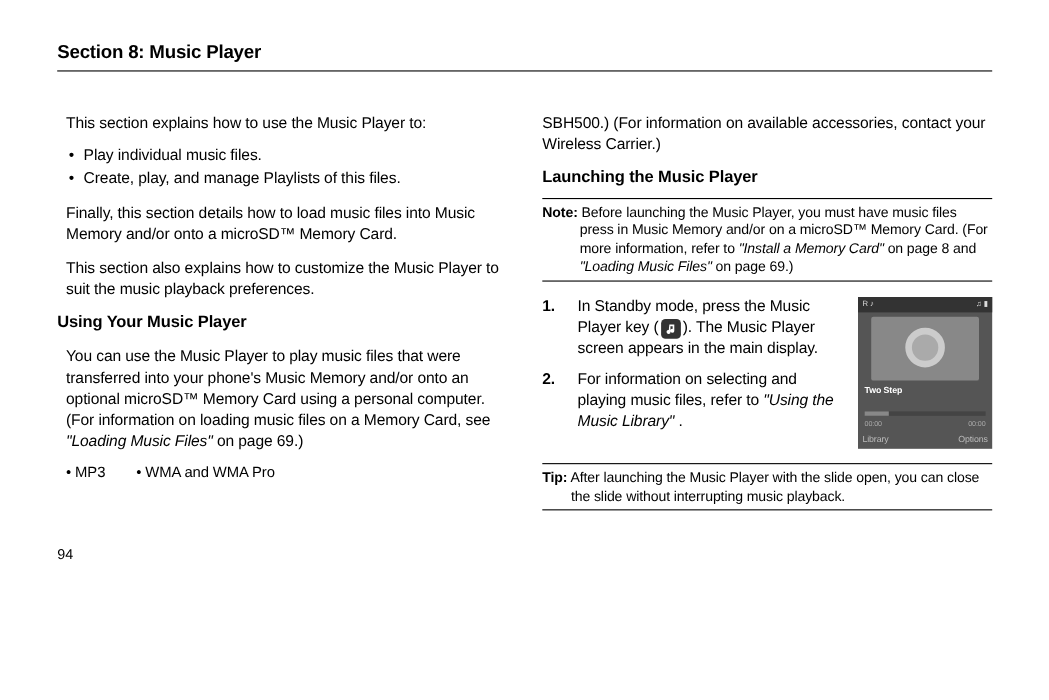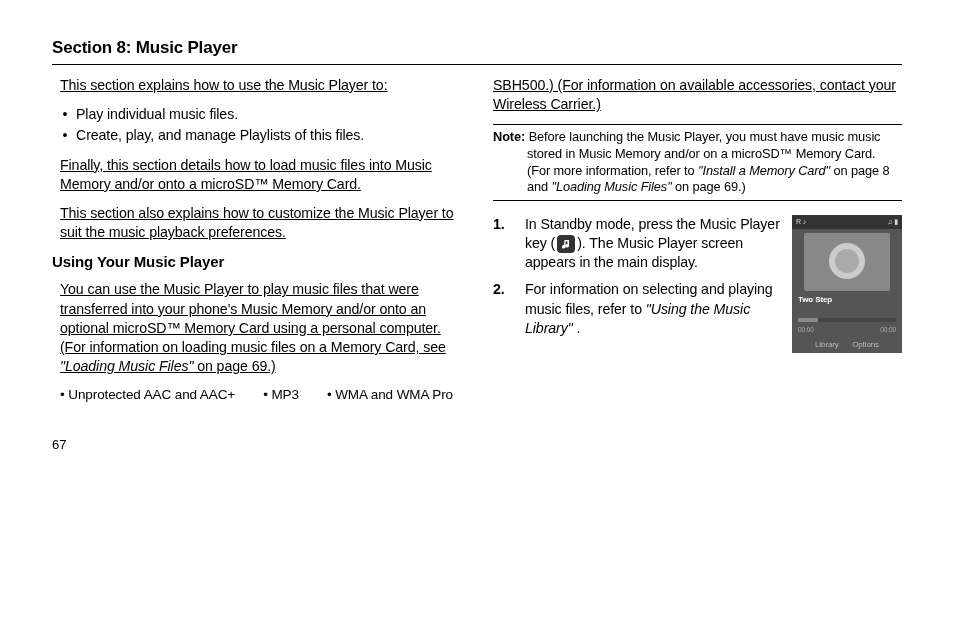--- a/index.html
+++ b/index.html
@@ -1,46 +1,46 @@
 <!DOCTYPE html>
 <html><head>
 <meta charset="utf-8">
 <style>
   * { box-sizing: border-box; margin: 0; padding: 0; }
   html, body { width: 954px; height: 636px; background: #fff; font-family: Arial, Helvetica, sans-serif; color: #000; }
   .page { padding: 38px 52px 20px 52px; }
-  .section-title { font-weight: 900; font-size: 17px; letter-spacing: -0.2px; padding-bottom: 6px; border-bottom: 1.5px solid #000; margin-bottom: 9px; font-stretch: condensed; }
+  .section-title { font-weight: 900; font-size: 17px; letter-spacing: -0.2px; padding-bottom: 6px; border-bottom: 1.5px solid #000; margin-bottom: 26px; font-stretch: condensed; }
   .cols { display: flex; gap: 32px; }
   .col { flex: 1 1 0; font-size: 14.2px; line-height: 1.35; font-stretch: condensed; letter-spacing: -0.1px; }
-  .para { margin: 2px 0 10px 8px; text-decoration: underline; }
+  .para { margin: 12px 0 10px 8px; }
   .bullets { margin: 0 0 10px 8px; }
   .bullets .row { display: flex; gap: 6px; margin-bottom: 2px; }
   .bullets .dot { width: 10px; text-align: center; }
   .sub-head { font-weight: 900; font-size: 15px; margin: 4px 0 8px 0; font-stretch: condensed; }
   .formats { margin: 4px 0 14px 8px; display: flex; gap: 28px; font-size: 13.5px; }
   .formats span::before { content: "• "; }
   .italic { font-style: italic; }
   .note-box { border-top: 1.5px solid #000; border-bottom: 1.5px solid #000; padding: 4px 0; margin: 6px 0 14px 0; font-size: 12.8px; line-height: 1.3; }
   .note-box .hang { padding-left: 34px; text-indent: -34px; }
   .note-box b { font-weight: 900; }
   .steps { margin: 0 0 14px 8px; }
   .step-row { display: flex; gap: 14px; margin-bottom: 8px; }
   .step-num { font-weight: 900; min-width: 18px; }
   .step-text { flex: 1; }
   .launch-flex { display: flex; gap: 10px; align-items: flex-start; }
-  .screenshot { width: 110px; height: 138px; background: #555; position: relative; flex-shrink: 0; }
+  .screenshot { width: 122px; height: 138px; background: #555; position: relative; flex-shrink: 0; }
   .ss-top { height: 14px; background: #333; display: flex; justify-content: space-between; align-items: center; padding: 0 4px; font-size: 7px; color: #ddd; }
   .ss-album { height: 58px; background: #888; margin: 4px 12px; border-radius: 2px; position: relative; }
   .ss-wheel { position: absolute; top: 10px; left: 50%; transform: translateX(-50%); width: 36px; height: 36px; border: 6px solid #ccc; border-radius: 50%; background: #aaa; }
   .ss-title { color: #fff; font-size: 8px; font-weight: bold; padding: 0 6px; }
   .ss-sub { color: #999; font-size: 6.5px; padding: 0 6px; }
   .ss-bar { height: 4px; background: #444; margin: 4px 6px; position: relative; }
   .ss-bar::after { content: ""; position: absolute; left: 0; top: 0; height: 100%; width: 20%; background: #888; }
   .ss-ctrl { display: flex; justify-content: space-between; padding: 0 6px; font-size: 6.5px; color: #aaa; }
-  .ss-soft { position: absolute; bottom: 2px; left: 0; right: 0; display: flex; justify-content: space-between; padding: 0 23px; font-size: 8px; color: #bbb; }
+  .ss-soft { position: absolute; bottom: 2px; left: 0; right: 0; display: flex; justify-content: space-between; padding: 0 4px; font-size: 8px; color: #bbb; }
   .icon-circle { display: inline-flex; width: 18px; height: 18px; background: #333; border-radius: 4px; vertical-align: middle; align-items: center; justify-content: center; margin: 0 2px; }
   .icon-circle svg { width: 12px; height: 12px; }
   .page-num { margin-top: 18px; font-size: 13px; }
 </style>
 </head>
 <body>
 
 <div class="page">
   <div class="section-title">Section 8: Music Player</div>
 
@@ -60,34 +60,34 @@
       </div>
       <div class="para">Finally, this section details how to load music files into Music Memory and/or onto a microSD™ Memory Card.</div>
       <div class="para">This section also explains how to customize the Music Player to suit the music playback preferences.</div>
 
       <div class="sub-head">Using Your Music Player</div>
       <div class="para">
         <span>You can use the Music Player to play music files that were transferred into your phone's Music Memory and/or onto an optional microSD™ Memory Card using a personal computer. (For information on loading music files on a Memory Card, see </span><span class="italic">"Loading Music Files"</span><span> on page 69.)</span>
       </div>
 
       <div class="formats">
-        <span>Unprotected AAC and AAC+</span>
         <span>MP3</span>
         <span>WMA and WMA Pro</span>
       </div>
 
     </div>
 
     <div class="col">
       <div class="para" style="margin-left:0">SBH500.) (For information on available accessories, contact your Wireless Carrier.)</div>
 
+      <div class="sub-head">Launching the Music Player</div>
 
       <div class="note-box">
         <div class="hang">
-          <b>Note:</b><span> Before launching the Music Player, you must have music music stored in Music Memory and/or on a microSD™ Memory Card. (For more information, refer to </span><span class="italic">"Install a Memory Card"</span><span>  on page 8 and </span><span class="italic">"Loading Music Files"</span><span>  on page 69.)</span>
+          <b>Note:</b><span> Before launching the Music Player, you must have music files press in Music Memory and/or on a microSD™ Memory Card. (For more information, refer to </span><span class="italic">"Install a Memory Card"</span><span>  on page 8 and </span><span class="italic">"Loading Music Files"</span><span>  on page 69.)</span>
         </div>
       </div>
 
       <div class="launch-flex">
         <div class="steps" style="margin-left:0; flex:1;">
           <div class="step-row">
             <div class="step-num">1.</div>
             <div class="step-text">
               <span>In Standby mode, press the Music Player key (</span><span class="icon-circle">
                   <svg viewBox="0 0 12 12">
@@ -119,18 +119,23 @@
               <span>00:00</span>
               <span>00:00</span>
             </div>
           <div class="ss-soft">
             <span>Library</span>
             <span>Options</span>
           </div>
         </div>
       </div>
 
+      <div class="note-box">
+        <div class="hang" style="padding-left:26px; text-indent:-26px;">
+          <b>Tip:</b><span> After launching the Music Player with the slide open, you can close the slide without interrupting music playback.</span>
+        </div>
+      </div>
     </div>
 
   </div>
 
-  <div class="page-num">67</div>
+  <div class="page-num">94</div>
 </div>
 
 </body></html>

